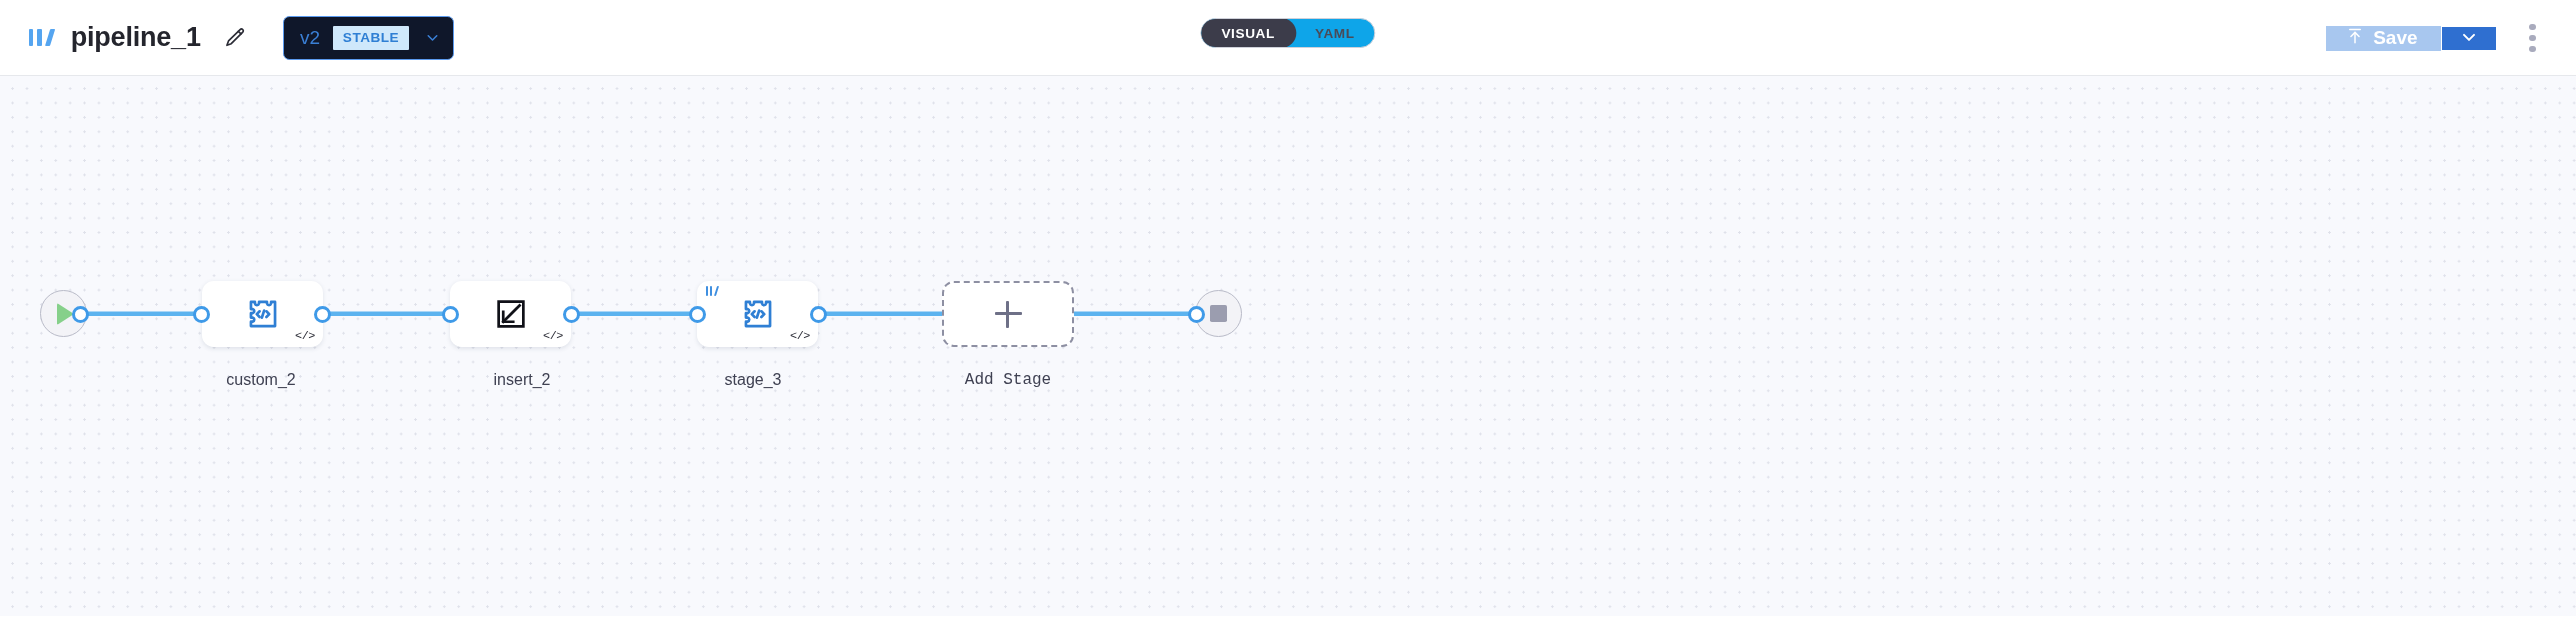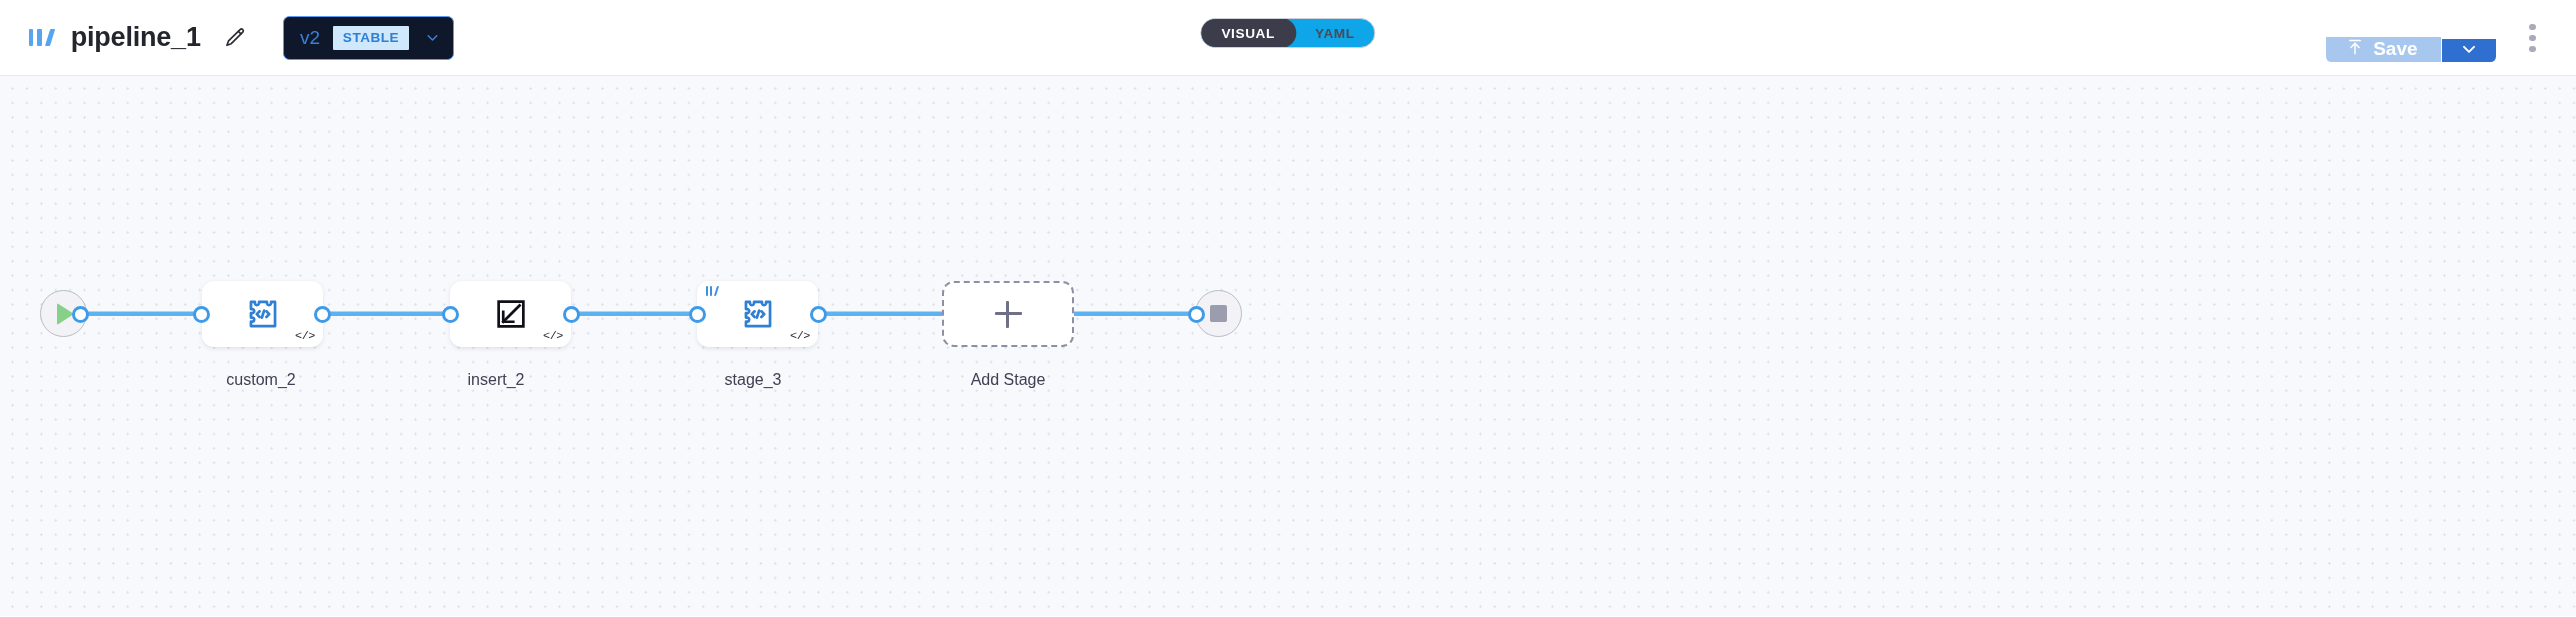--- a/index.html
+++ b/index.html
@@ -147,21 +147,21 @@
     position: absolute;
     right: 23.6px;
     top: 0;
     height: 76px;
     display: flex;
     align-items: center;
   }
 
   .save-group {
     display: flex;
-    align-items: flex-end;
+    align-items: center;
     height: 47px;
     border-radius: 5.4px;
     overflow: hidden;
   }
   .save-btn {
     background: #a8c7ef;
     color: #ffffff;
     display: flex;
     align-items: center;
     padding: 0 23.6px 0 20px;
@@ -475,21 +475,21 @@
     <span class="glyph">
       <svg width="38" height="38" viewBox="0 0 24 24" fill="none" stroke="#101118" stroke-width="1.7" stroke-linecap="square" stroke-linejoin="miter">
         <path d="M4.2 4.2h15.6v15.6H4.2z"></path>
         <path d="M17.4 6.6 7.1 16.9"></path>
         <path d="M7.1 10.6v6.3h6.3"></path>
       </svg>
     </span>
     <span class="code-badge">&lt;/&gt;</span>
   </div>
   <div class="port" style="left:563px; top:230px;"></div>
-  <div class="node-label" style="left:496px; top:295px;">insert_2</div>
+  <div class="node-label" style="left:522px; top:295px;">insert_2</div>
 
   <div class="port" style="left:689px; top:230px;"></div>
   <div class="node" style="left:697px; top:205px;">
     <span class="mini-logo">
       <i class="m1"></i>
         <i class="m2"></i>
         <i class="m3"></i>
     </span>
     <span class="glyph">
       <svg width="34" height="34" viewBox="0 0 24 24" fill="none" stroke="#2f7fd4" stroke-width="1.9" stroke-linejoin="round" stroke-linecap="round">
@@ -500,21 +500,21 @@
       </svg>
     </span>
     <span class="code-badge">&lt;/&gt;</span>
   </div>
   <div class="port" style="left:810px; top:230px;"></div>
   <div class="node-label" style="left:753px; top:295px;">stage_3</div>
 
   <div class="addnode" style="left:942px; top:205px;">
     <span class="plus"></span>
   </div>
-  <div class="node-label" style="left:1008px; top:295px;">Add Stage</div>
+  <div class="node-label" style="left:1008px; top:295px;font-family:Liberation Mono, monospace;">Add Stage</div>
 
   <div class="port" style="left:1188px; top:230px;"></div>
   <div class="terminal" style="left:1195px; top:214px;">
     <span class="stop-sq"></span>
   </div>
 
 </div>
 
 
 </body></html>

